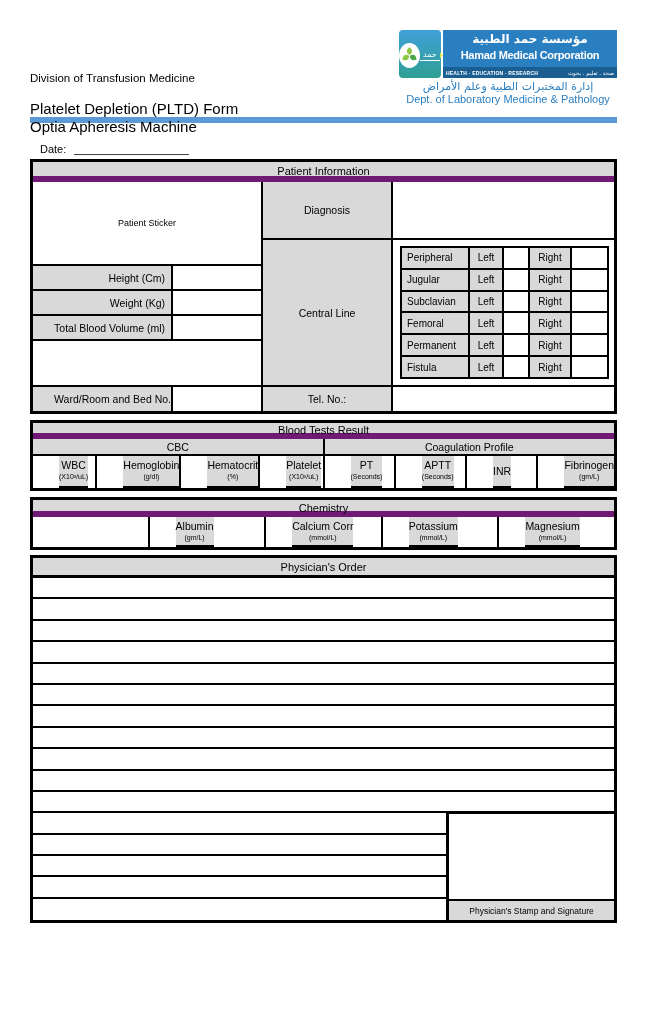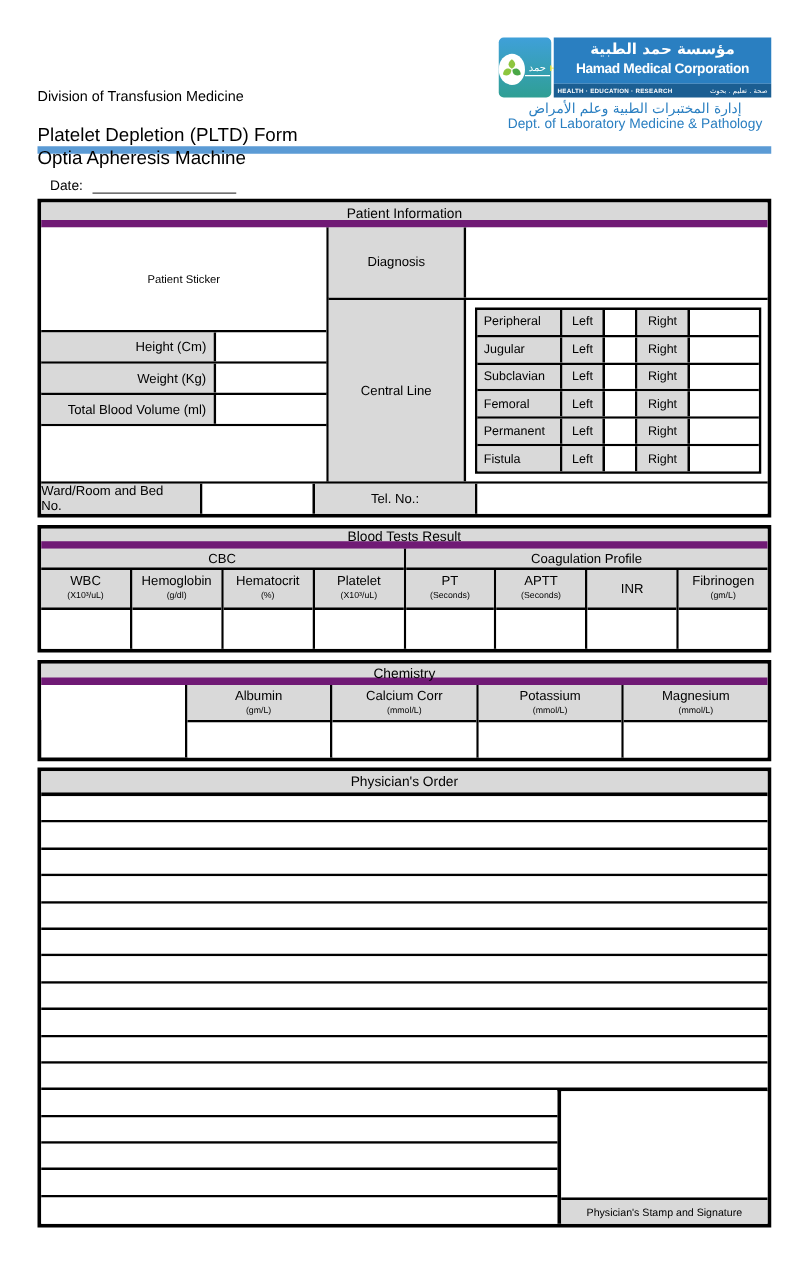--- a/index.html
+++ b/index.html
@@ -51,46 +51,46 @@
   .pi-body { display:flex; height:203px; }
   .pi-left { width:230px; flex:none; border-right:2px solid #000; display:flex; flex-direction:column; }
   .sticker { height:84px; border-bottom:2px solid #000; display:flex; align-items:center; justify-content:center; font-size:9px; background:#fff; }
   .pi-field { display:flex; height:25px; border-bottom:2px solid #000; }
   .pi-field .lbl { width:140px; flex:none; border-right:2px solid #000; font-size:10.5px; display:flex; align-items:center; justify-content:flex-end; padding-right:6px; }
   .pi-field .inp { flex:1; background:#fff; }
   .pi-filler { flex:1; background:#fff; }
   .pi-right { flex:1; display:flex; flex-direction:column; }
   .diag-row { height:58px; display:flex; border-bottom:2px solid #000; }
   .cl-row { flex:1; display:flex; }
-  .lbl2 { width:110px; flex:none; border-right:2px solid #000; font-size:10.5px; display:flex; align-items:center; justify-content:center; }
+  .lbl2 { width:130px; flex:none; border-right:2px solid #000; font-size:10.5px; display:flex; align-items:center; justify-content:center; }
   .free-cell { flex:1; background:#fff; }
   .cl-area { flex:1; background:#fff; padding:6px 5px 6px 7px; }
   .cl-table { border:2px solid #000; height:100%; display:flex; flex-direction:column; }
   .cl-r { flex:1; display:flex; border-bottom:2px solid #000; font-size:10px; }
   .cl-r:last-child { border-bottom:none; }
   .cl-site { width:68px; flex:none; border-right:2px solid #000; display:flex; align-items:center; padding-left:5px; }
   .cl-side { width:34px; flex:none; border-right:2px solid #000; display:flex; align-items:center; justify-content:center; }
   .cl-blank1 { width:26px; flex:none; border-right:2px solid #000; background:#fff; }
   .cl-side2 { width:42px; flex:none; border-right:2px solid #000; display:flex; align-items:center; justify-content:center; }
   .cl-blank2 { flex:1; background:#fff; }
   .pi-bottom { display:flex; height:26px; border-top:2px solid #000; }
-  .ward-lbl { width:129px; flex:none; border-right:2px solid #000; font-size:10.5px; display:flex; align-items:center; justify-content:flex-end; padding-right:16px; }
+  .ward-lbl { width:140px; flex:none; border-right:2px solid #000; font-size:10.5px; display:flex; align-items:center; justify-content:flex-end; padding-right:0; }
   .ward-inp { width:90px; flex:none; border-right:2px solid #000; background:#fff; }
   .tel-lbl { width:130px; flex:none; border-right:2px solid #000; font-size:10.5px; display:flex; align-items:center; justify-content:center; }
   .tel-inp { flex:1; background:#fff; }
 
   
   .bt-table { margin-top:6px; }
   .bt-table .section-header { height:16px; line-height:15px; }
   .bt-groups { display:flex; }
   .bt-group { flex:1; display:flex; flex-direction:column; }
   .bt-group.first { border-right:2px solid #000; }
   .group-hdr { height:17px; line-height:16px; text-align:center; font-size:10.5px; border-bottom:2px solid #000; }
   .cols { display:flex; }
-  .col { flex:1; border-right:2px solid #000; display:flex; flex-direction:column; }
+  .col { flex:1; border-right:2px solid #000; display:flex; flex-direction:row;padding-left:26px; }
   .col:last-child { border-right:none; }
   .col-hdr { height:32px; border-bottom:2px solid #000; text-align:center; padding-top:3px; }
   .col-hdr .cl-label { font-size:10.5px; line-height:13px; display:block; }
   .col-hdr .cl-unit { font-size:7px; line-height:9px; display:block; }
   .col-val { height:31px; background:#fff; }
   .chem-table { margin-top:6px; }
   .chem-table .section-header { height:17px; line-height:16px; }
   .chem-table .col-hdr { height:30px; }
   .chem-table .col-val { height:28px; }
 

